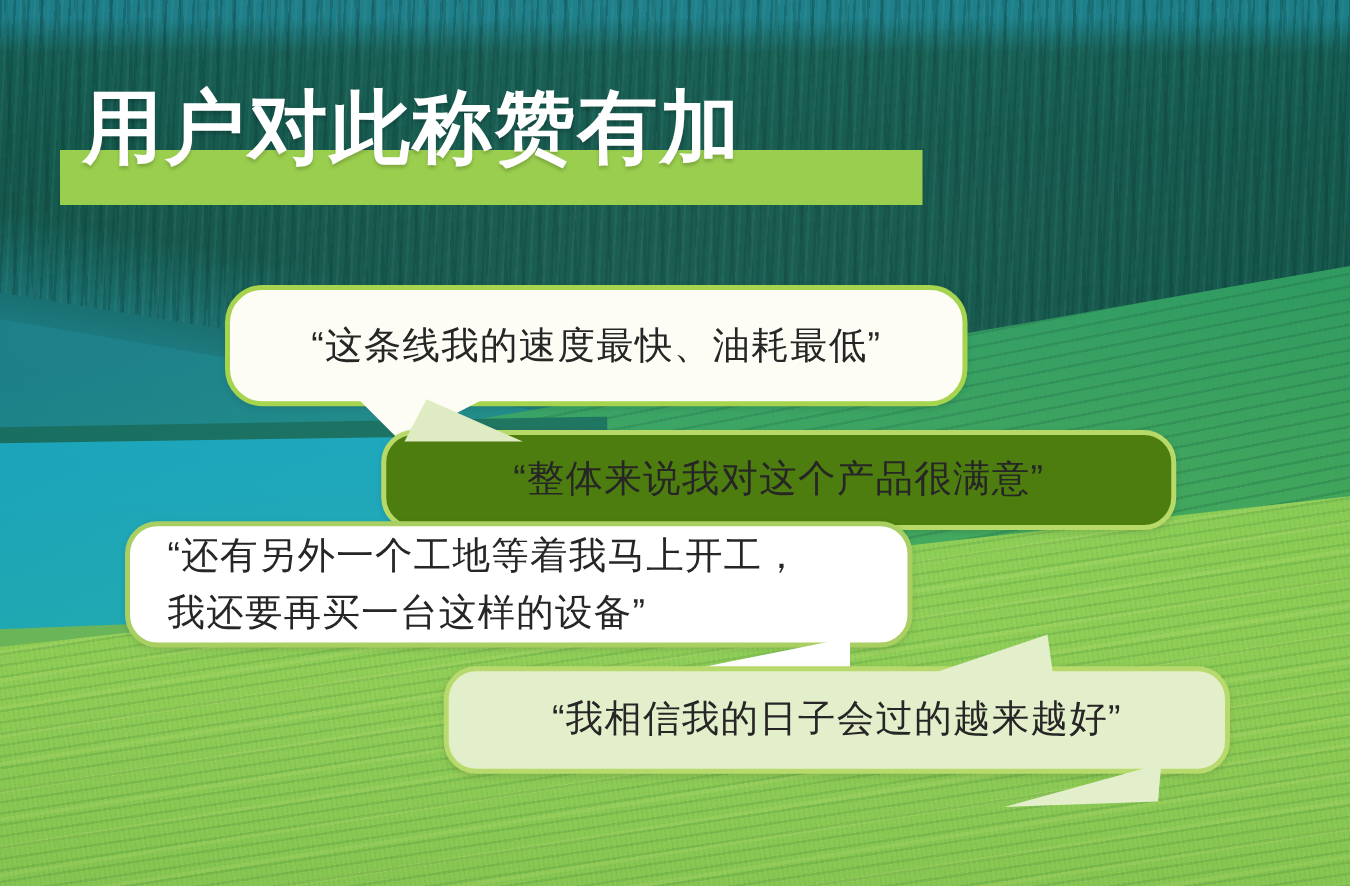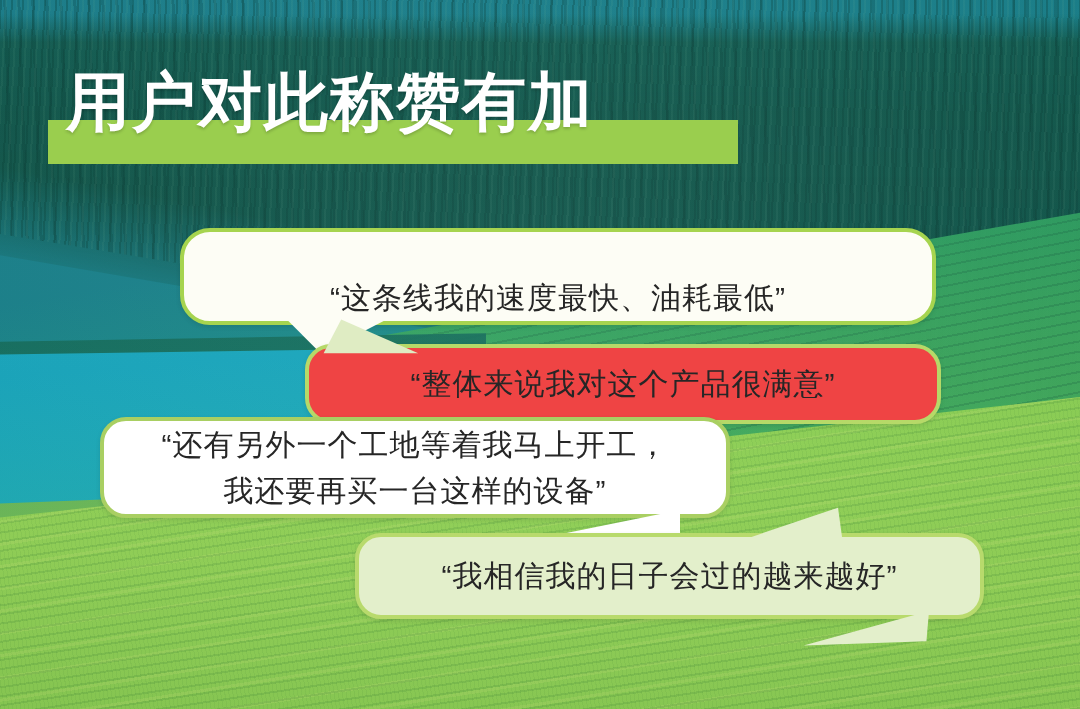--- a/index.html
+++ b/index.html
@@ -142,54 +142,53 @@
   }
   .bubble .btext {
     width:100%;
     font-size:30px; line-height:46px;
     color:#262626; letter-spacing:1px;
     white-space:pre-line;
   }
 
   
   #bubble-1 {
-    left:180px; top:228px; width:756px; height:97px;
+    left:180px; top:228px; width:594px; height:97px;
     background:#fdfdf5; border:4px solid #a6d44f;
     border-radius:30px;
-    align-items:flex-end;
   }
   #bubble-1 .btext { padding:0 26px; text-align:center; }
   #bubble-1 .tail {
     position:absolute; left:96px; bottom:-34px; width:120px; height:40px;
     background:#fdfdf5;
     clip-path: polygon(2% 0%, 96% 0%, 34% 96%);
     filter:drop-shadow(-1px 2px 0 #a6d44f) drop-shadow(1px 1px 0 #a6d44f);
   }
 
   
   #bubble-2 {
     left:305px; top:344px; width:636px; height:80px;
-    background:#ef4444; border:4px solid #b6d968;
+    background:#4d7c0f; border:4px solid #b6d968;
     border-radius:26px;
   }
   #bubble-2 .btext { padding:0 24px; text-align:center; }
   #bubble-2 .tail {
     position:absolute; left:8px; top:-30px; width:110px; height:36px;
     background:#dfecc3;
     clip-path: polygon(6% 98%, 92% 98%, 22% 4%);
     filter:drop-shadow(-1px -2px 0 #b6d968) drop-shadow(1px -1px 0 #b6d968);
   }
 
   
   #bubble-3 {
     left:100px; top:417px; width:630px; height:101px;
     background:#ffffff; border:4px solid #a9cf62;
     border-radius:26px;
   }
-  #bubble-3 .btext { padding:0 20px; text-align:center; }
+  #bubble-3 .btext { padding:0 30px; text-align:left; }
   #bubble-3 .tail {
     position:absolute; left:440px; bottom:-24px; width:136px; height:28px;
     background:#ffffff;
     clip-path: polygon(100% 0%, 100% 92%, 2% 96%);
     filter:drop-shadow(0px 3px 0 #a9cf62) drop-shadow(-1px 1px 0 #a9cf62);
   }
 
   
   #bubble-4 {
     left:355px; top:533px; width:629px; height:86px;

